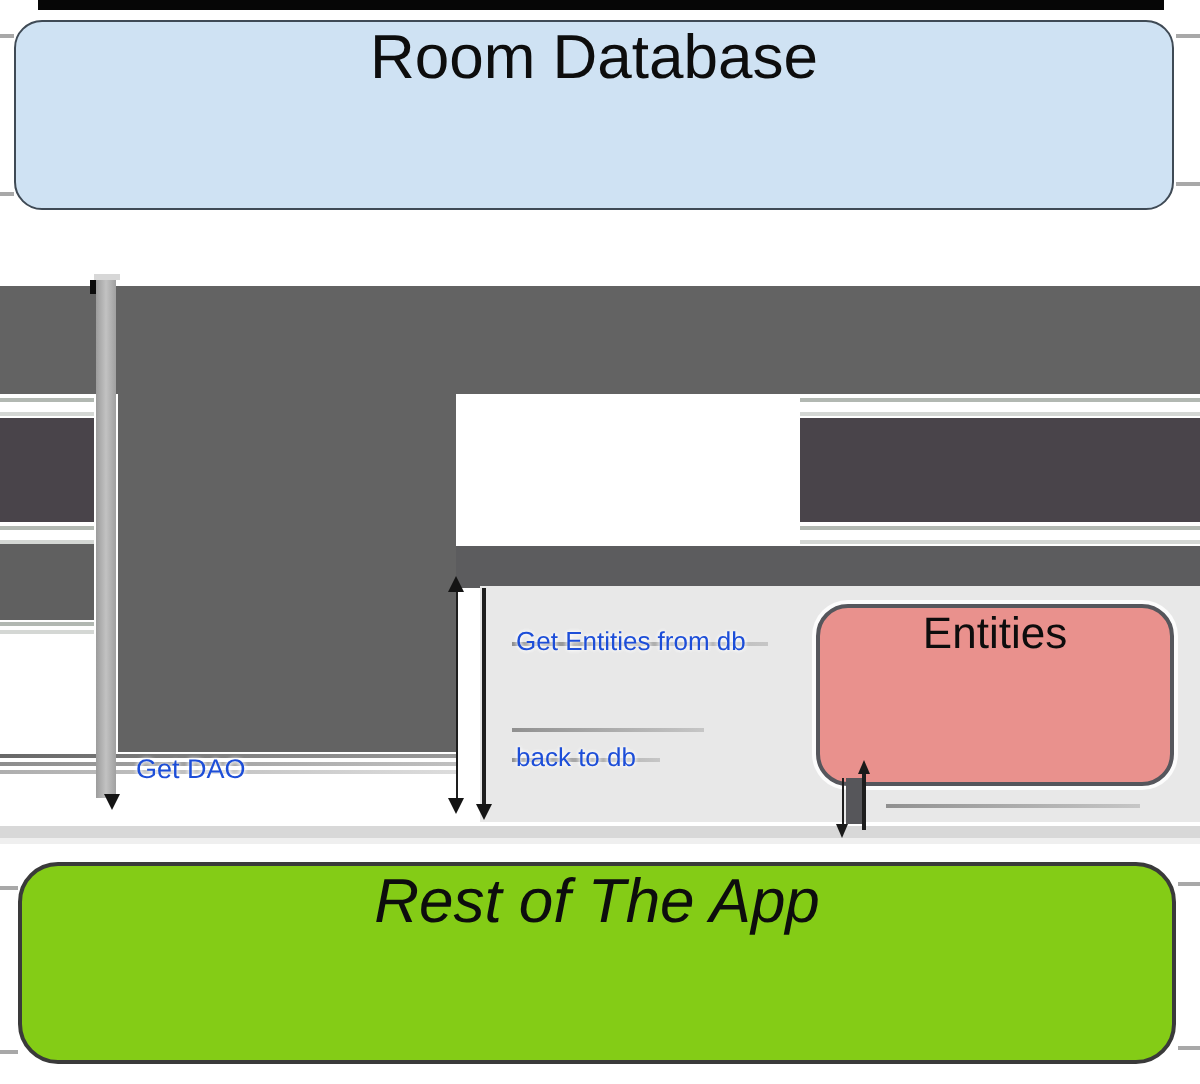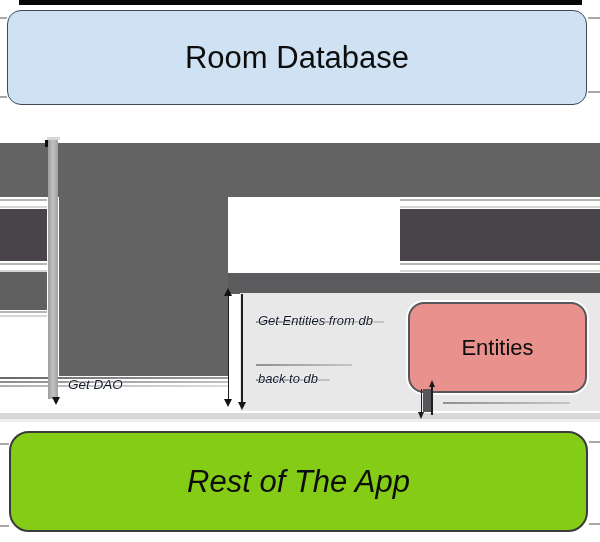--- a/index.html
+++ b/index.html
@@ -1,20 +1,20 @@
 <!DOCTYPE html>
 <html><head>
 <meta charset="utf-8">
 <style>
   html,body{margin:0;padding:0;background:#fff;}
   #stage{position:relative;width:600px;height:542px;background:#ffffff;overflow:hidden;
          font-family:"Liberation Sans", sans-serif;}
   .abs{position:absolute;}
   
-  .node{position:absolute;display:flex;align-items:center;justify-content:center;
+  .node{position:absolute;display:flex;align-items:flex-start;justify-content:center;
         box-sizing:border-box;color:#0d0d0d;}
   .node-blue{left:7px;top:10px;width:580px;height:95px;background:#cfe2f3;
         border:1.5px solid #3f4a55;border-radius:14px;font-size:31px;z-index:6;}
   .node-green{left:143px;top:200px;width:259px;height:70px;background:#92c47e;
         border:2px solid #3e453e;border-radius:16px;font-size:24px;z-index:6;
         box-shadow:0 0 0 2px rgba(255,255,255,.9);}
   .node-pink{left:408px;top:302px;width:179px;height:91px;background:#e9918d;
         border:2px solid #55565c;border-radius:16px;font-size:22px;z-index:6;
         box-shadow:0 0 0 2px rgba(255,255,255,.85);}
   .node-gray{left:9px;top:431px;width:579px;height:101px;background:#c9c9c9;
@@ -46,22 +46,22 @@
   .hl{position:absolute;height:1.5px;z-index:2;}
   .hl.a{background:#b2b8b2;} .hl.b{background:#d4d7d4;}
   .tick{position:absolute;height:2px;background:#a8a8a8;z-index:2;}
   
   .gl{position:absolute;z-index:4;}
   .gl.g1{background:linear-gradient(90deg,#686868,#9a9a9a);}
   .gl.g2{background:linear-gradient(90deg,#8d8d8d,#c0c0c0);}
   .gl.g3{background:linear-gradient(90deg,#aeaeae,#dcdcdc);}
   .gl.s{background:linear-gradient(90deg,#909090,#c6c6c6);height:2px;}
   
-  .lbl{position:absolute;font-size:13px;color:#0f172a;z-index:8;white-space:nowrap;
-       text-shadow:0 0 2px #ffffff,0 0 2px #ffffff;font-style:italic;}
+  .lbl{position:absolute;font-size:13px;color:#1d4ed8;z-index:8;white-space:nowrap;
+       text-shadow:0 0 2px #ffffff,0 0 2px #ffffff;}
   .lbl.getdao{font-size:13.5px;}
 </style>
 </head>
 <body>
 
 <div id="stage">
 
   <div class="abs" style="left:19px;top:0;width:563px;height:5px;background:#060606;z-index:2;"></div>
 
   <div class="abs bandA"></div>

